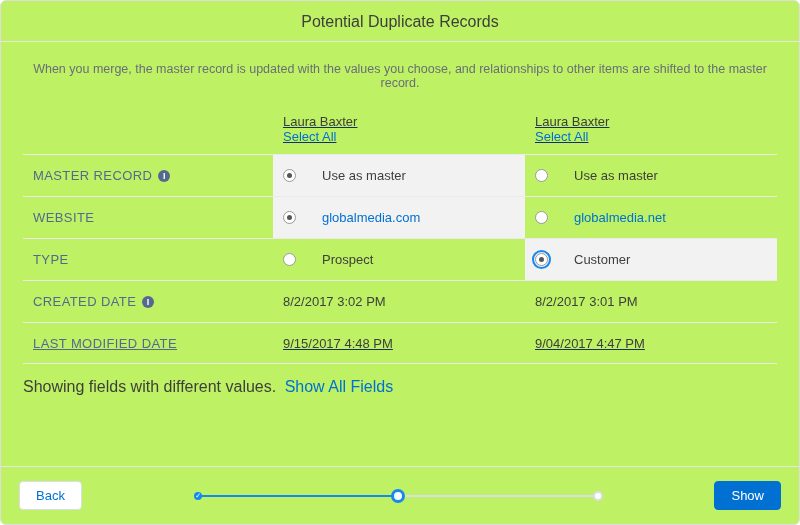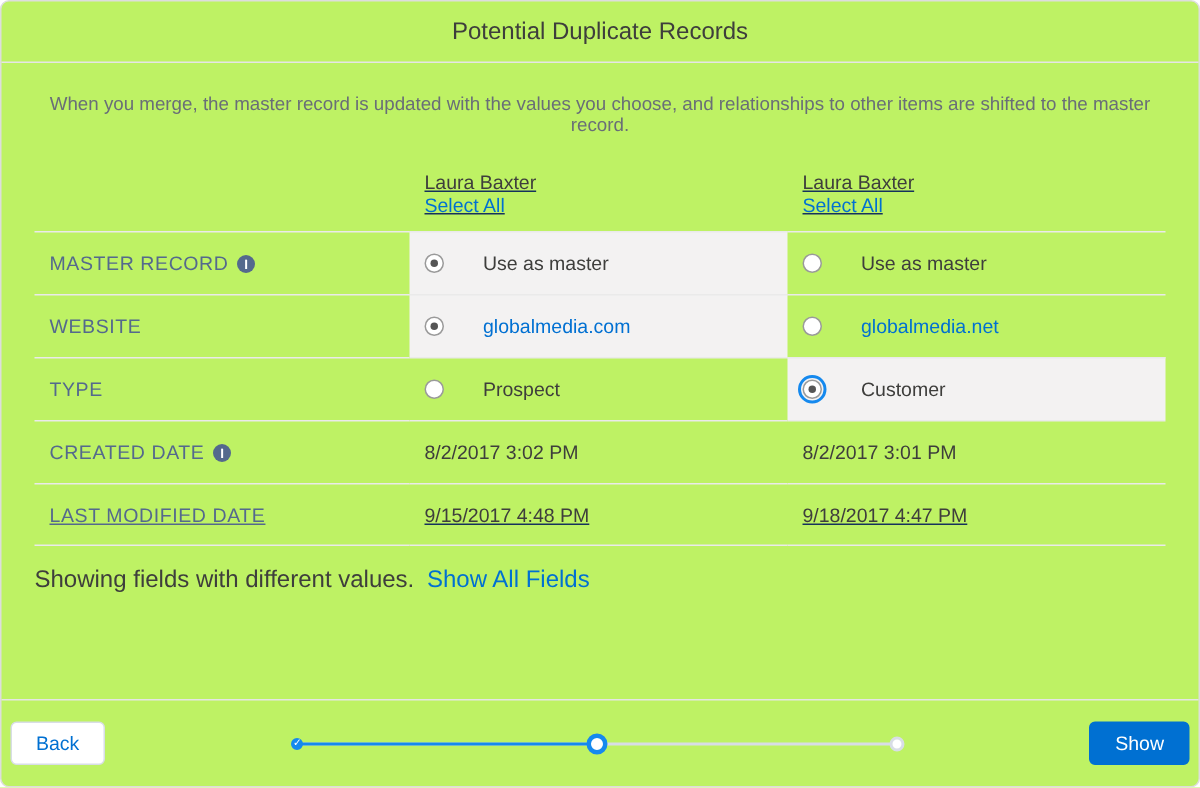--- a/index.html
+++ b/index.html
@@ -125,21 +125,21 @@
   .static { color: #3e3e3c; }
   .footer-note {
     text-align: left;
     padding: 14px 0 6px;
     color: #3e3e3c;
     font-size: 16px;
   }
   .footer-note .link { color: #0070d2; cursor: pointer; margin-left: 4px; }
   .modal-footer {
     border-top: 1px solid #e5e5e5;
-    padding: 14px 6px;
+    padding: 14px 18px;
     display: flex;
     align-items: center;
     gap: 16px;
   }
   .btn {
     font-size: 13px;
     padding: 6px 16px;
     border-radius: 4px;
     cursor: pointer;
     border: 1px solid #d8dde6;
@@ -276,21 +276,21 @@
           <span class="static">8/2/2017 3:01 PM</span>
         </div>
       </div>
 
       <div class="row last">
         <div class="label-cell">LAST MODIFIED DATE</div>
         <div>
           <span class="static">9/15/2017 4:48 PM</span>
         </div>
         <div>
-          <span class="static">9/18/2017 4:47 PM</span>
+          <span class="static">9/04/2017 4:47 PM</span>
         </div>
       </div>
     </div>
 
     <div class="footer-note">
       <span>Showing fields with different values.</span>
       <span class="link">Show All Fields</span>
     </div>
   </div>
 

